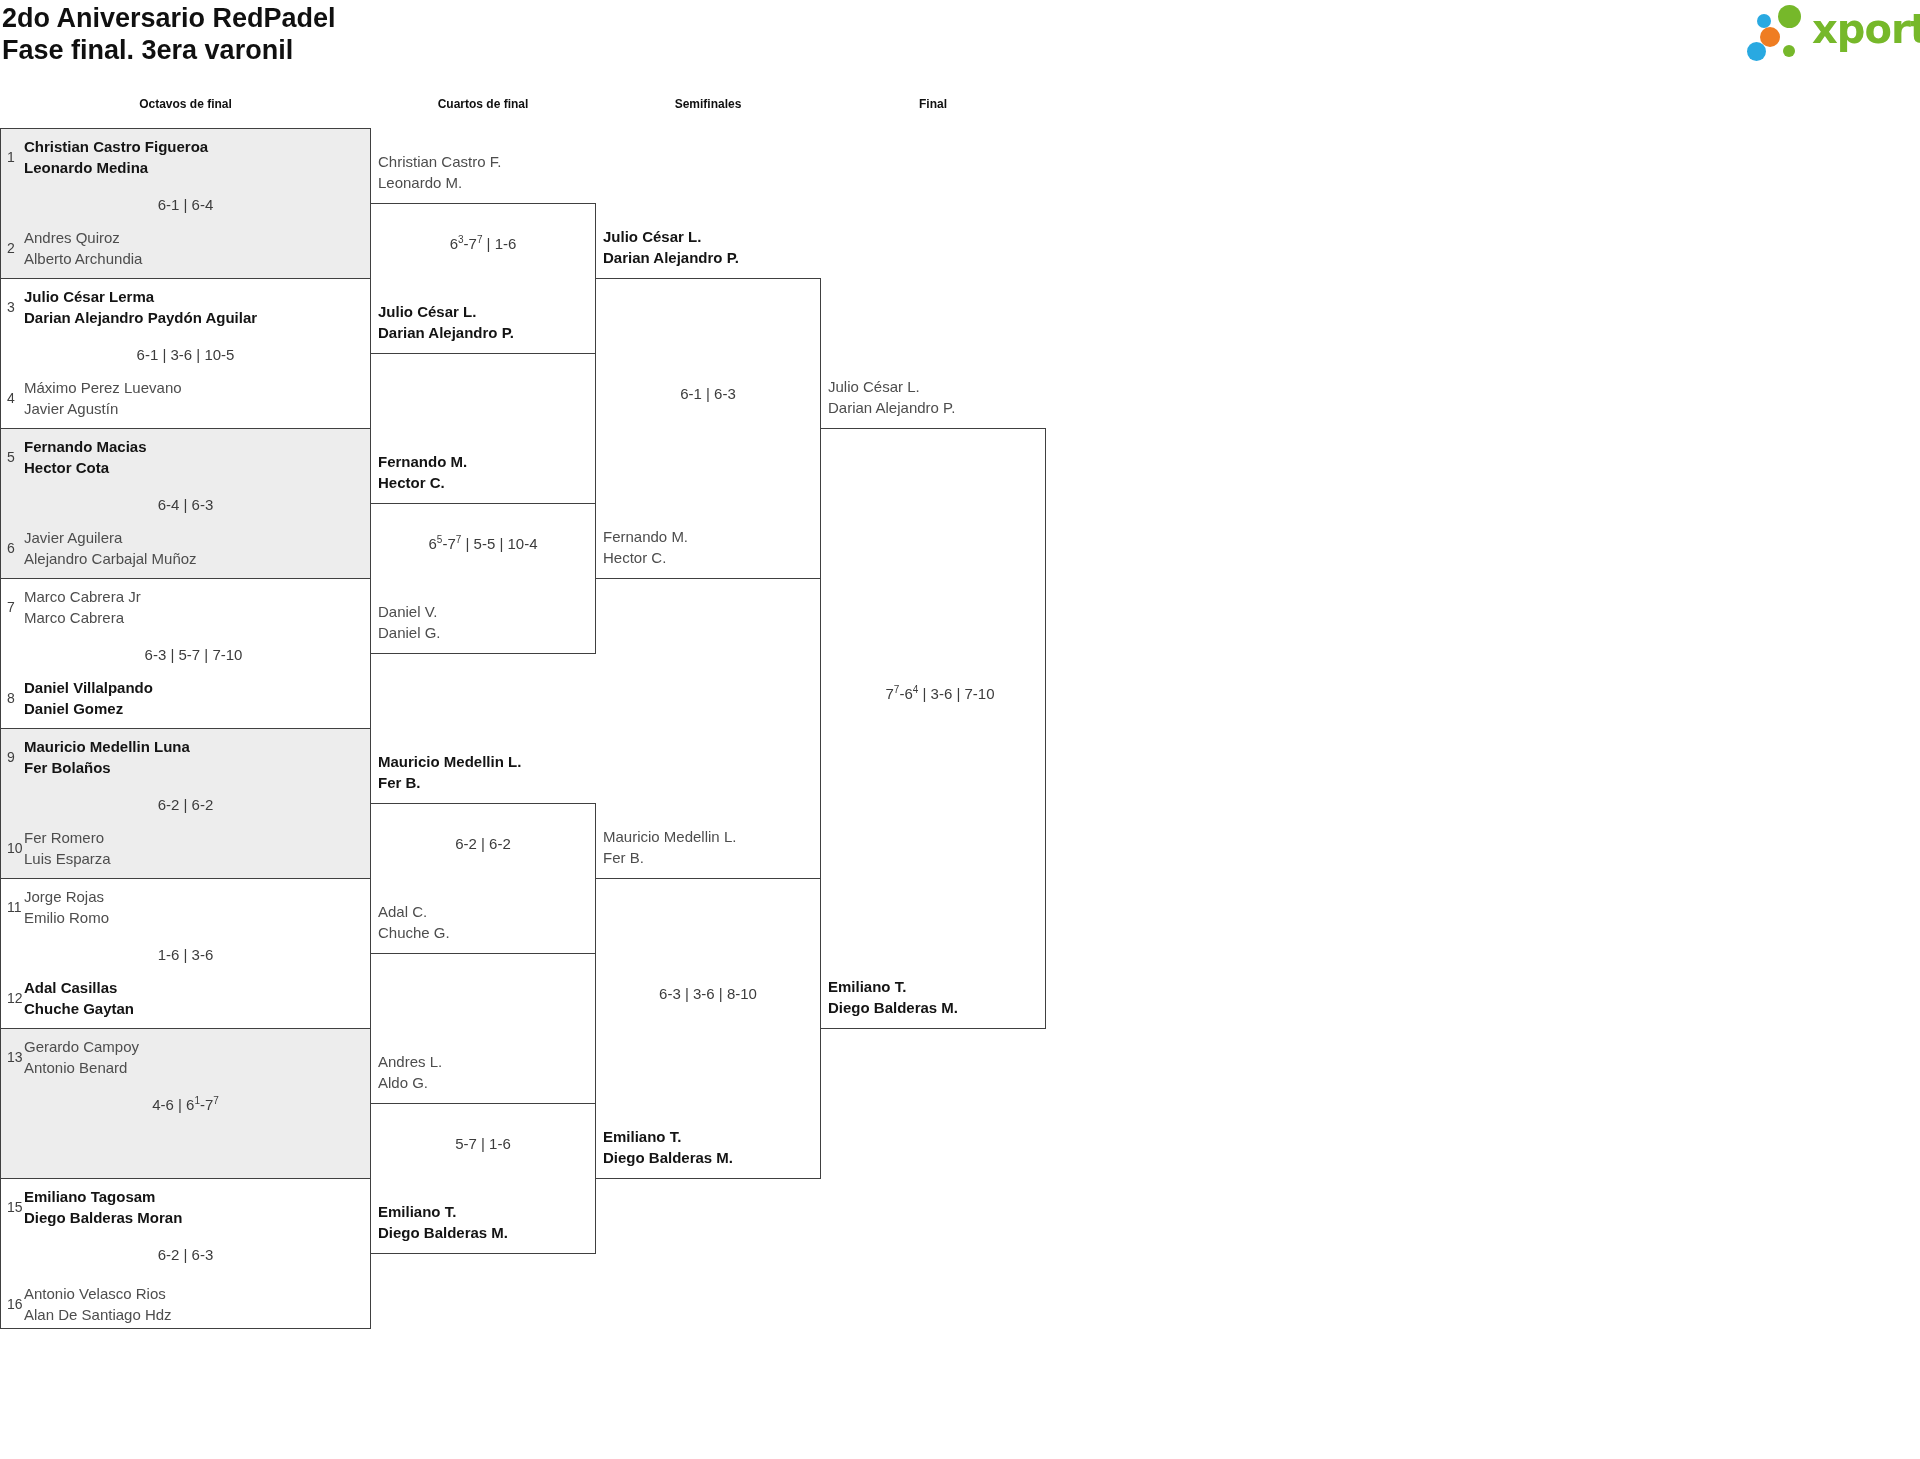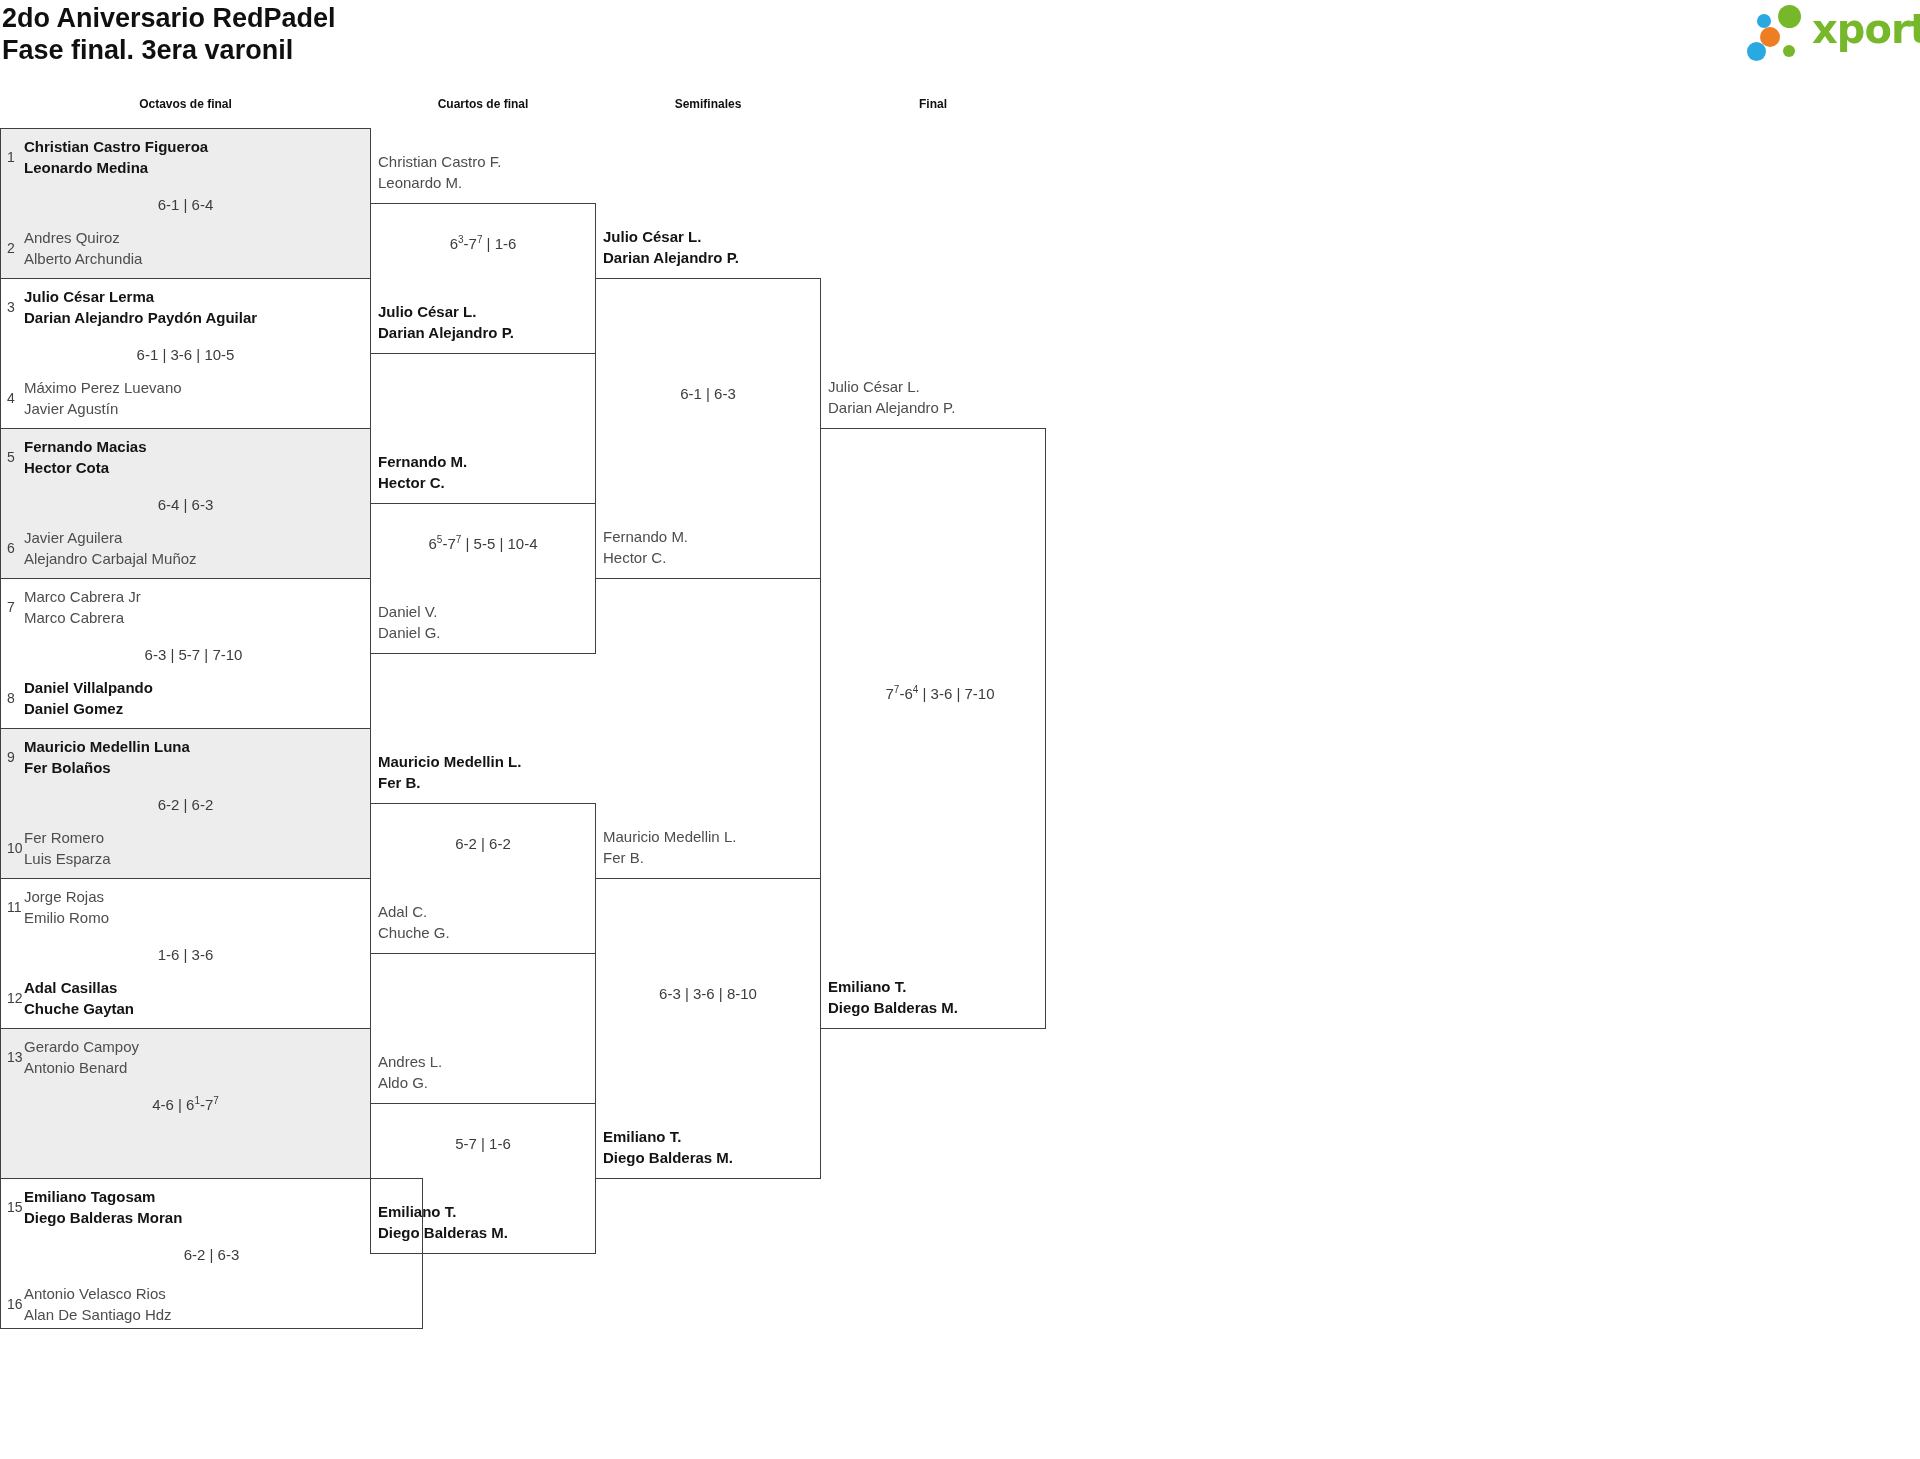--- a/index.html
+++ b/index.html
@@ -162,21 +162,21 @@
     <div class="match-box shaded" style="left: 0px; top: 1028px; width: 371px; height: 151px;">
       <div class="team oct-team" style="top: 7px;">
         <span class="seed">13</span>
         <span class="names">
           <span class="nl">Gerardo Campoy</span>
           <span class="nl">Antonio Benard</span>
         </span>
       </div>
       <div class="score" style="left: 0px; right: 0px; top: 50%; transform: translateY(-50%);">4-6 | 6<sup>1</sup>-7<sup>7</sup></div>
     </div>
-    <div class="match-box" style="left: 0px; top: 1178px; width: 423px; height: 151px;">
+    <div class="match-box" style="left: 0px; top: 1178px; width: 371px; height: 151px;">
       <div class="team oct-team winner" style="top: 7px;">
         <span class="seed">15</span>
         <span class="names">
           <span class="nl">Emiliano Tagosam</span>
           <span class="nl">Diego Balderas Moran</span>
         </span>
       </div>
       <div class="team oct-team" style="bottom: 3px;">
         <span class="seed">16</span>
         <span class="names">

